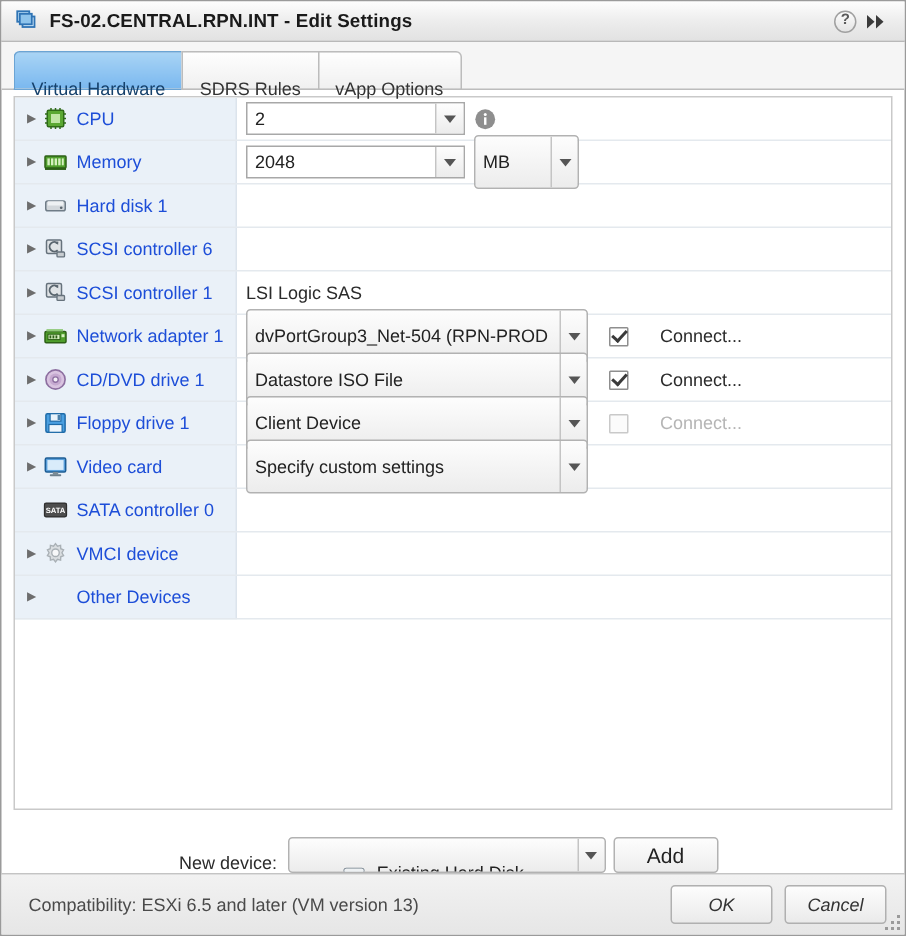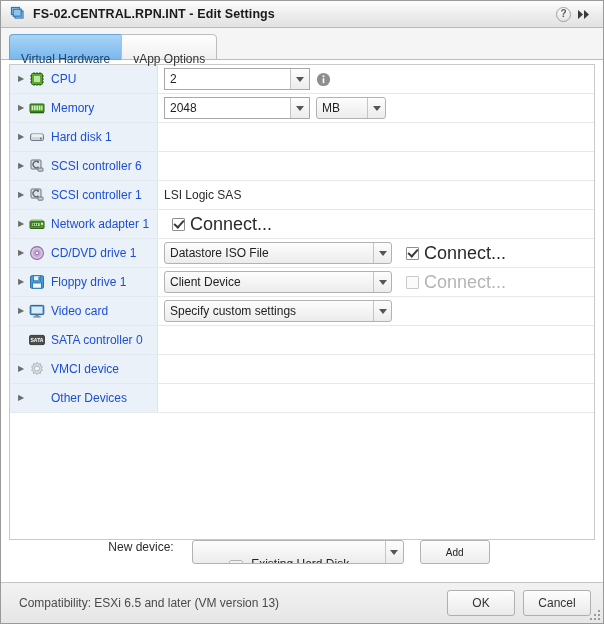--- a/index.html
+++ b/index.html
@@ -129,21 +129,21 @@
   .dev-label { font-size: 12px; color: #1d4ed8; white-space: nowrap; }
   .row .value-cell {
     flex: 1 1 auto; height: 100%;
     display: flex; align-items: center;
     padding-left: 6px; gap: 6px;
   }
   .plaintext { font-size: 12px; color: #2b2b2b; }
 
   
   .combo {
-    height: 22px;
+    height: 36px;
     border: 1px solid #b2b2b2;
     border-radius: 3px;
     background: linear-gradient(to bottom,#fdfdfd,#ececec);
     display: flex; align-items: center;
     cursor: pointer; overflow: hidden;
   }
   .combo .ctext {
     flex: 1 1 auto; padding: 0 5px;
     font-size: 12px; color: #222;
     white-space: nowrap; overflow: hidden;
@@ -207,62 +207,63 @@
     border: 1px solid #8e8e8e; background: #fff;
     position: relative; border-radius: 1px;
   }
   .cbox.checked:after {
     content:""; position: absolute; left: 3px; top: -1px;
     width: 4px; height: 8px;
     border: solid #3a3a3a; border-width: 0 2px 2px 0;
     transform: rotate(42deg);
   }
   .cbox.disabled { border-color: #c9c9c9; background: #fbfbfb; }
-  .cblabel { font-size: 18px; color: #2b2b2b; white-space: nowrap; }
+  .cblabel { font-size: 12px; color: #2b2b2b; white-space: nowrap; margin-left: 16px; }
   .cblabel.disabled { color: #b5b5b5; }
 
   
   #newdevbar {
     flex: 0 0 42px; height: 42px;
-    display: flex; align-items: flex-start; justify-content: center;
-    gap: 16px;
+    display: flex; align-items: flex-end; justify-content: center;
+    gap: 5px;
     padding-right: 6px;
   }
   #newdevbar .nd-label { font-size: 12px; color: #2b2b2b; margin-right: 2px; }
   #nd-combo { width: 212px; height: 24px; }
   #nd-combo .ctext {
     display: flex; align-items: center; justify-content: center; gap: 7px;
     overflow: hidden;
     margin-top: 24px;
   }
   #addbtn {
     width: 70px; height: 24px;
     border: 1px solid #b2b2b2; border-radius: 3px;
     background: linear-gradient(to bottom,#fdfdfd,#ededed);
-    font-size: 10px; color: #222; cursor: pointer;
+    font-size: 14px; color: #222; cursor: pointer;
     font-family: "Liberation Sans", sans-serif;
   }
 
   
   #footer {
     flex: 0 0 41px; height: 41px;
     background: linear-gradient(to bottom,#f2f2f2,#e6e6e6);
     border-top: 1px solid #c4c4c4;
     display: flex; align-items: center;
     padding: 0 12px 0 18px;
     position: relative;
   }
   #compat { font-size: 12px; color: #4a4a4a; }
   #footer .fbtns { margin-left: auto; display: flex; gap: 8px; }
   .fbtn {
     width: 68px; height: 26px;
     border: 1px solid #b0b0b0; border-radius: 3px;
     background: linear-gradient(to bottom,#fdfdfd,#eaeaea);
     font-size: 12px; color: #333; cursor: pointer;
     font-family: "Liberation Sans", sans-serif;
+    font-style: italic;
   }
   #grip {
     position: absolute; right: 3px; bottom: 3px;
     width: 12px; height: 12px; cursor: nwse-resize;
   }
   #grip i {
     position: absolute; width: 2px; height: 2px; background: #9a9a9a;
   }
 </style>
 </head>
@@ -285,20 +286,21 @@
         <svg width="16" height="11" viewBox="0 0 16 11">
           <path d="M2 1 L7 5.5 L2 10 Z" fill="#3a3a3a"></path>
           <path d="M8 1 L13 5.5 L8 10 Z" fill="#3a3a3a"></path>
         </svg>
       </span>
     </span>
   </div>
 
   <div id="tabbar">
       <div class="tab active">Virtual Hardware</div>
+      <div class="tab">SDRS Rules</div>
       <div class="tab">vApp Options</div>
     </div>
 
   <div id="content">
     <div id="devpanel">
       <div id="devrows">
         <div id="leftcol-bg" style="height: 348px;"></div>
       <div class="row">
             <div class="label-cell">
               <span class="twisty">▶</span>
@@ -407,20 +409,26 @@
                     <rect x="4" y="7.6" width="1.2" height="2"></rect>
                     <rect x="6" y="7.6" width="1.2" height="2"></rect>
                     <rect x="8" y="7.6" width="1.2" height="2"></rect>
                   </g>
                   <rect x="12" y="6.8" width="2" height="2" fill="#d6f0c0"></rect>
                   <rect x="2" y="3.4" width="11" height="1.6" fill="#8fc978"></rect>
                 </svg></span>
               <span class="dev-label">Network adapter 1</span>
             </div>
             <div class="value-cell">
+              <div class="combo" style="width:228px">
+                <span class="ctext">dvPortGroup3_Net-504 (RPN-PROD</span>
+                <span class="carrow">
+                  <i class="tri-down"></i>
+                </span>
+              </div>
               <span class="cbwrap" style="margin-left:8px">
                 <span class="cbox checked"></span>
                 <span class="cblabel">Connect...</span>
               </span>
             </div>
           </div>
           <div class="row">
             <div class="label-cell">
               <span class="twisty">▶</span>
               <span class="dev-icon"><svg width="16" height="16" viewBox="0 0 16 16">

